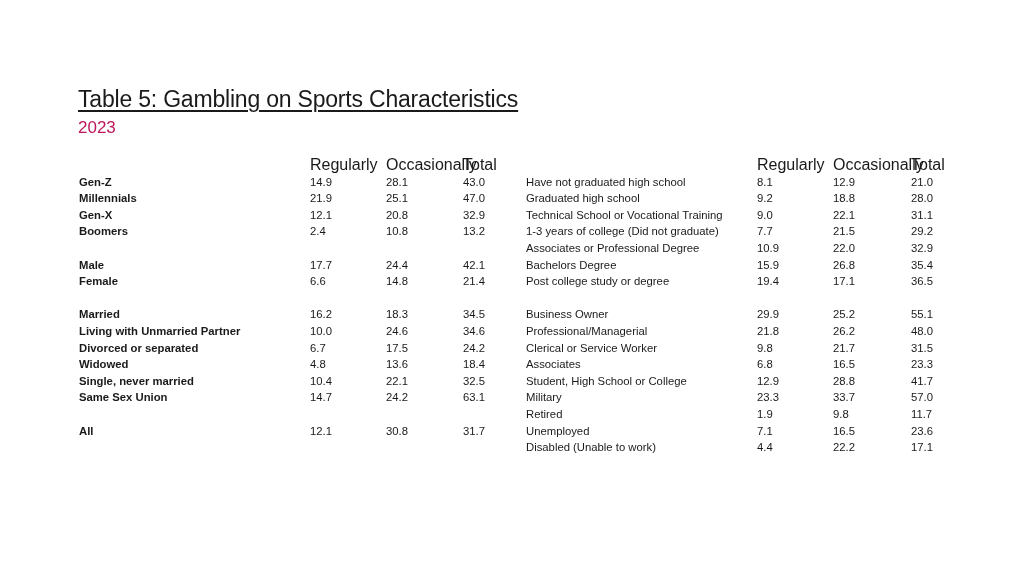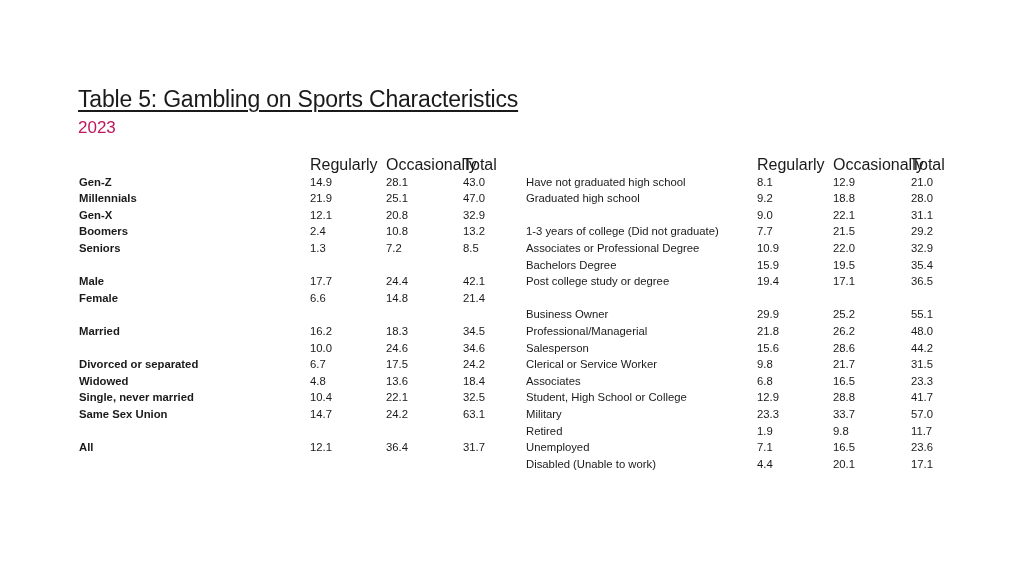--- a/index.html
+++ b/index.html
@@ -64,26 +64,20 @@
         <span class="c c1">12.1</span>
         <span class="c c2">20.8</span>
         <span class="c c3">32.9</span>
       </div>
       <div class="row">
         <span class="c c0">Boomers</span>
         <span class="c c1">2.4</span>
         <span class="c c2">10.8</span>
         <span class="c c3">13.2</span>
       </div>
-      <div class="row">
-        <span class="c c0">Seniors</span>
-        <span class="c c1">1.3</span>
-        <span class="c c2">7.2</span>
-        <span class="c c3">8.5</span>
-      </div>
       <div class="gap"></div>
       <div class="row">
         <span class="c c0">Male</span>
         <span class="c c1">17.7</span>
         <span class="c c2">24.4</span>
         <span class="c c3">42.1</span>
       </div>
       <div class="row">
         <span class="c c0">Female</span>
         <span class="c c1">6.6</span>
@@ -91,20 +85,21 @@
         <span class="c c3">21.4</span>
       </div>
       <div class="gap"></div>
       <div class="row">
         <span class="c c0">Married</span>
         <span class="c c1">16.2</span>
         <span class="c c2">18.3</span>
         <span class="c c3">34.5</span>
       </div>
       <div class="row">
+        <span class="c c0">Living with Unmarried Partner</span>
         <span class="c c1">10.0</span>
         <span class="c c2">24.6</span>
         <span class="c c3">34.6</span>
       </div>
       <div class="row">
         <span class="c c0">Divorced or separated</span>
         <span class="c c1">6.7</span>
         <span class="c c2">17.5</span>
         <span class="c c3">24.2</span>
       </div>
@@ -123,21 +118,21 @@
       <div class="row">
         <span class="c c0">Same Sex Union</span>
         <span class="c c1">14.7</span>
         <span class="c c2">24.2</span>
         <span class="c c3">63.1</span>
       </div>
       <div class="gap"></div>
       <div class="row">
         <span class="c c0">All</span>
         <span class="c c1">12.1</span>
-        <span class="c c2">36.4</span>
+        <span class="c c2">30.8</span>
         <span class="c c3">31.7</span>
       </div>
     </div>
   <div class="tbl" id="right">
       <div class="row hdr">
         <span class="c c1">Regularly</span>
         <span class="c c2">Occasionally</span>
         <span class="c c3">Total</span>
       </div>
       <div class="row">
@@ -146,40 +141,41 @@
         <span class="c c2">12.9</span>
         <span class="c c3">21.0</span>
       </div>
       <div class="row">
         <span class="c c0">Graduated high school</span>
         <span class="c c1">9.2</span>
         <span class="c c2">18.8</span>
         <span class="c c3">28.0</span>
       </div>
       <div class="row">
+        <span class="c c0">Technical School or Vocational Training</span>
         <span class="c c1">9.0</span>
         <span class="c c2">22.1</span>
         <span class="c c3">31.1</span>
       </div>
       <div class="row">
         <span class="c c0">1-3 years of college (Did not graduate)</span>
         <span class="c c1">7.7</span>
         <span class="c c2">21.5</span>
         <span class="c c3">29.2</span>
       </div>
       <div class="row">
         <span class="c c0">Associates or Professional Degree</span>
         <span class="c c1">10.9</span>
         <span class="c c2">22.0</span>
         <span class="c c3">32.9</span>
       </div>
       <div class="row">
         <span class="c c0">Bachelors Degree</span>
         <span class="c c1">15.9</span>
-        <span class="c c2">19.5</span>
+        <span class="c c2">26.8</span>
         <span class="c c3">35.4</span>
       </div>
       <div class="row">
         <span class="c c0">Post college study or degree</span>
         <span class="c c1">19.4</span>
         <span class="c c2">17.1</span>
         <span class="c c3">36.5</span>
       </div>
       <div class="gap"></div>
       <div class="row">
@@ -188,26 +184,20 @@
         <span class="c c2">25.2</span>
         <span class="c c3">55.1</span>
       </div>
       <div class="row">
         <span class="c c0">Professional/Managerial</span>
         <span class="c c1">21.8</span>
         <span class="c c2">26.2</span>
         <span class="c c3">48.0</span>
       </div>
       <div class="row">
-        <span class="c c0">Salesperson</span>
-        <span class="c c1">15.6</span>
-        <span class="c c2">28.6</span>
-        <span class="c c3">44.2</span>
-      </div>
-      <div class="row">
         <span class="c c0">Clerical or Service Worker</span>
         <span class="c c1">9.8</span>
         <span class="c c2">21.7</span>
         <span class="c c3">31.5</span>
       </div>
       <div class="row">
         <span class="c c0">Associates</span>
         <span class="c c1">6.8</span>
         <span class="c c2">16.5</span>
         <span class="c c3">23.3</span>
@@ -232,17 +222,17 @@
       </div>
       <div class="row">
         <span class="c c0">Unemployed</span>
         <span class="c c1">7.1</span>
         <span class="c c2">16.5</span>
         <span class="c c3">23.6</span>
       </div>
       <div class="row">
         <span class="c c0">Disabled (Unable to work)</span>
         <span class="c c1">4.4</span>
-        <span class="c c2">20.1</span>
+        <span class="c c2">22.2</span>
         <span class="c c3">17.1</span>
       </div>
     </div>
 </div>
 
 </body></html>

